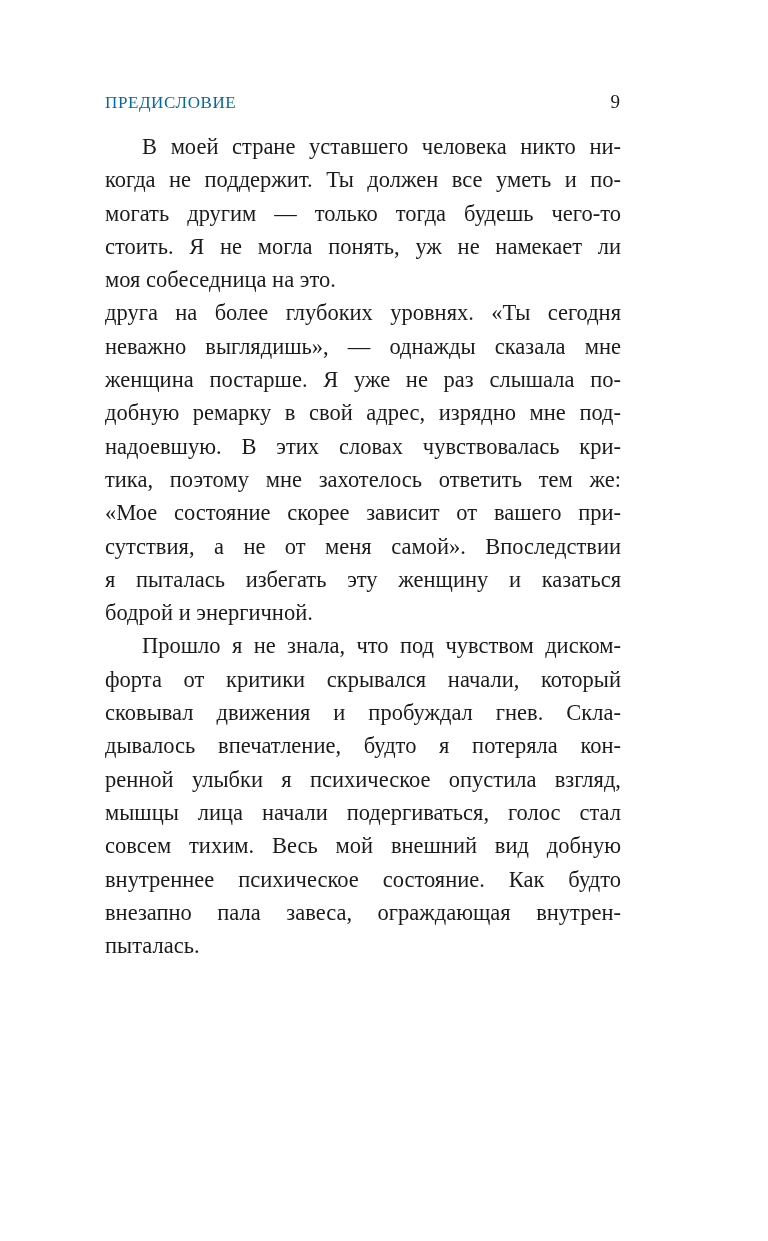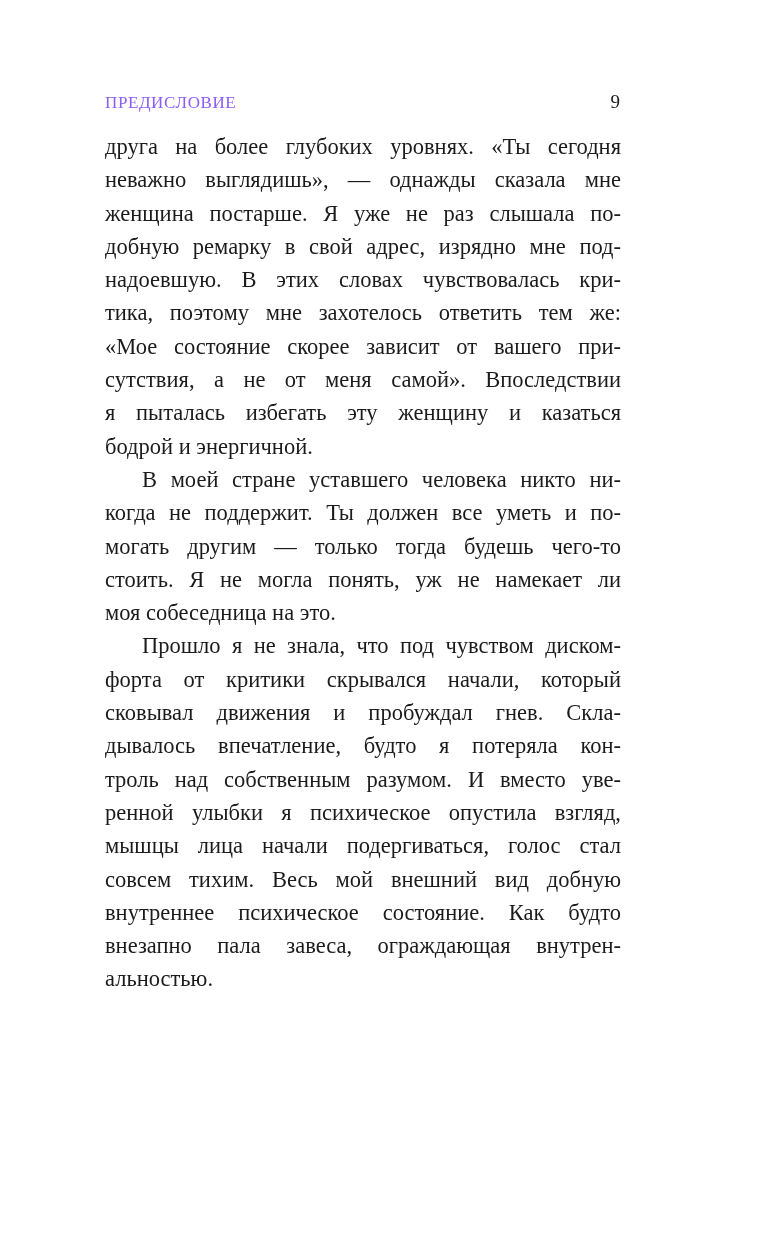--- a/index.html
+++ b/index.html
@@ -24,21 +24,21 @@
     height: 22px;
     display: flex;
     justify-content: space-between;
     align-items: baseline;
   }
   .running-title {
     font-size: 17px;
     letter-spacing: 0.6px;
     text-transform: uppercase;
     font-weight: 400;
-    color: #8b5cf6;
+    color: #0369a1;
   }
   .page-number {
     font-size: 19px;
     color: #1b1b1b;
     font-feature-settings: "onum";
   }
   .page-body {
     position: absolute;
     left: 105px;
     top: 130px;
@@ -65,45 +65,44 @@
 </head>
 <body>
 
 <div class="page">
   <div class="page-header">
     <span class="running-title">ПРЕДИСЛОВИЕ</span>
     <span class="page-number">9</span>
   </div>
   <div class="page-body">
       <div class="paragraph">
+        <div class="line just indent">В моей стране уставшего человека никто ни-</div>
+        <div class="line just">когда не поддержит. Ты должен все уметь и по-</div>
+        <div class="line just">могать другим — только тогда будешь чего-то</div>
+        <div class="line just">стоить. Я не могла понять, уж не намекает ли</div>
+        <div class="line">моя собеседница на это.</div>
+      </div>
+      <div class="paragraph">
         <div class="line just">друга на более глубоких уровнях. «Ты сегодня</div>
         <div class="line just">неважно выглядишь», — однажды сказала мне</div>
         <div class="line just">женщина постарше. Я уже не раз слышала по-</div>
         <div class="line just">добную ремарку в свой адрес, изрядно мне под-</div>
         <div class="line just">надоевшую. В этих словах чувствовалась кри-</div>
         <div class="line just">тика, поэтому мне захотелось ответить тем же:</div>
         <div class="line just">«Мое состояние скорее зависит от вашего при-</div>
         <div class="line just">сутствия, а не от меня самой». Впоследствии</div>
         <div class="line just">я пыталась избегать эту женщину и казаться</div>
         <div class="line">бодрой и энергичной.</div>
       </div>
       <div class="paragraph">
-        <div class="line just indent">В моей стране уставшего человека никто ни-</div>
-        <div class="line just">когда не поддержит. Ты должен все уметь и по-</div>
-        <div class="line just">могать другим — только тогда будешь чего-то</div>
-        <div class="line just">стоить. Я не могла понять, уж не намекает ли</div>
-        <div class="line">моя собеседница на это.</div>
-      </div>
-      <div class="paragraph">
         <div class="line just indent">Прошло я не знала, что под чувством диском-</div>
         <div class="line just">форта от критики скрывался начали, который</div>
         <div class="line just">сковывал движения и пробуждал гнев. Скла-</div>
         <div class="line just">дывалось впечатление, будто я потеряла кон-</div>
-        <div class="line just">троль над собственным разумом. И вместо уве-</div>
         <div class="line just">ренной улыбки я психическое опустила взгляд,</div>
         <div class="line just">мышцы лица начали подергиваться, голос стал</div>
         <div class="line just">совсем тихим. Весь мой внешний вид добную</div>
         <div class="line just">внутреннее психическое состояние. Как будто</div>
         <div class="line just">внезапно пала завеса, ограждающая внутрен-</div>
-        <div class="line">альностью.</div>
+        <div class="line">пыталась.</div>
       </div>
     </div>
 </div>
 
 </body></html>

